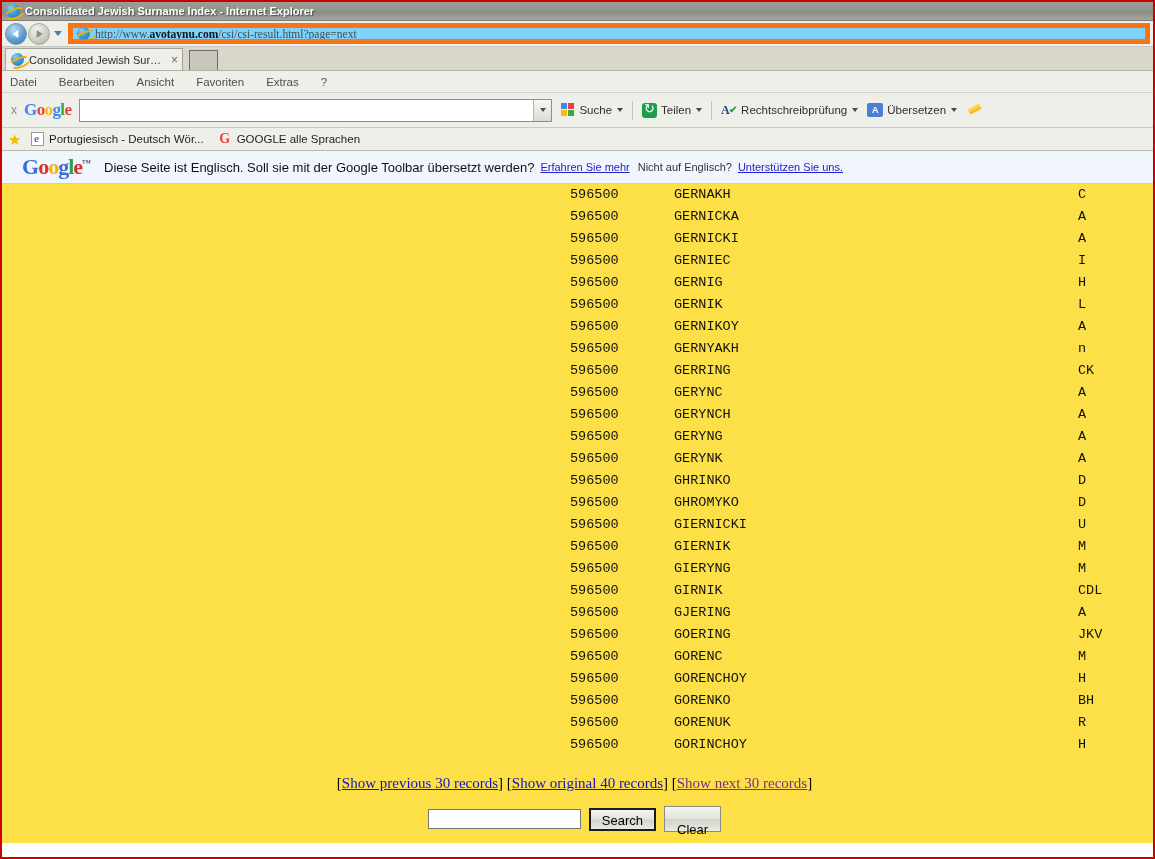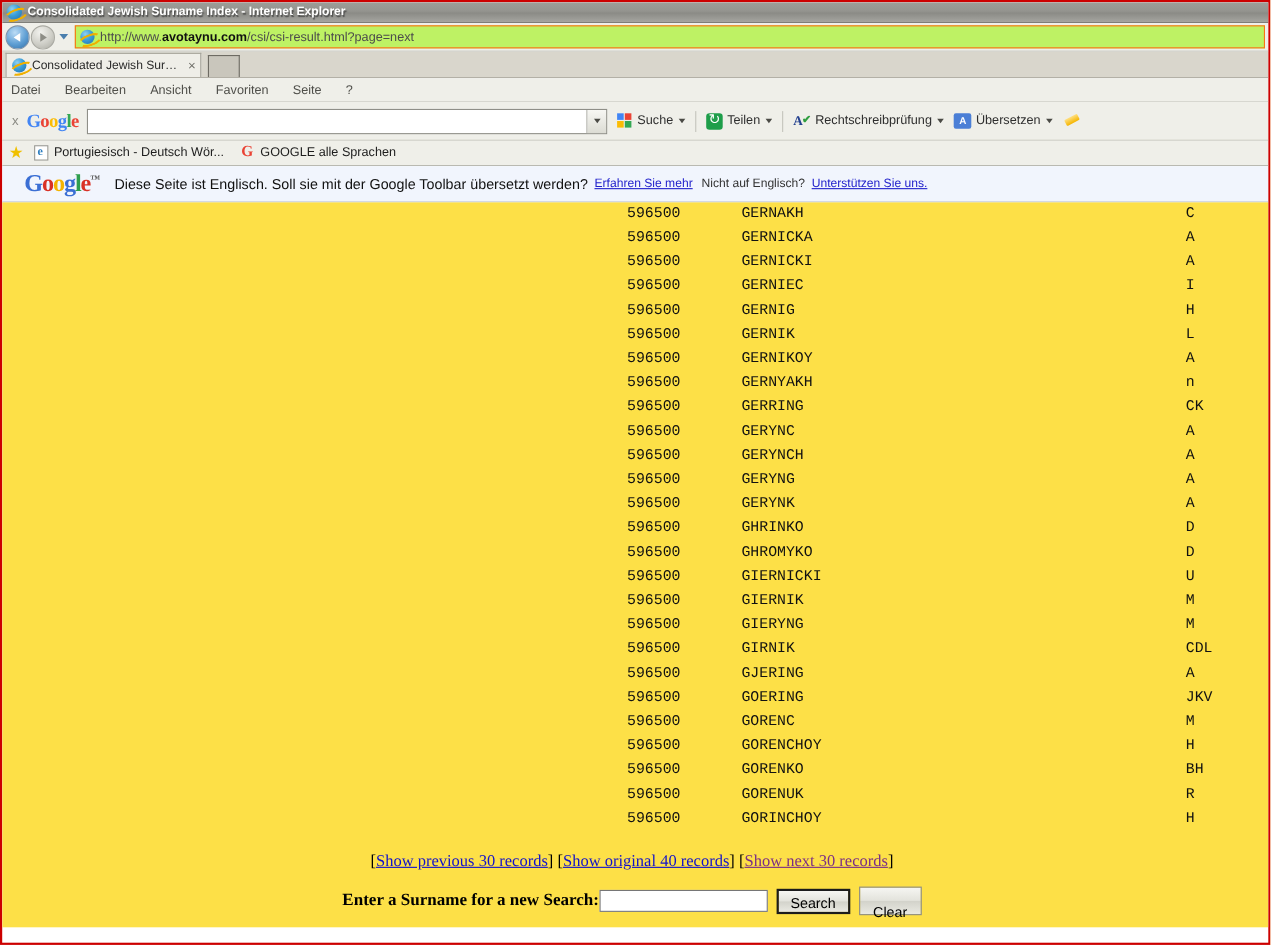--- a/index.html
+++ b/index.html
@@ -69,23 +69,23 @@
   .histdrop {
     width: 14px; height: 22px; flex: 0 0 14px;
     display: flex; align-items: center; justify-content: center;
   }
   .caret-dn {
     width: 0; height: 0; border-left: 4px solid transparent; border-right: 4px solid transparent;
     border-top: 5px solid #4a7fae;
   }
   .caret-dn.gray { border-top-color: #4a4a45; border-left-width:3px;border-right-width:3px;border-top-width:4px; }
   #urlbox {
-    flex: 1 1 auto; height: 21px; background: #bef264;
-    border: 1px solid #f97316; margin-left: 3px;
-    display: flex; align-items: center; padding: 0 4px; overflow: hidden;
+    flex: 1 1 auto; height: 21px; background: #7dd3fc;
+    border: 5px solid #f97316; margin-left: 3px;
+    display: flex; align-items: center; padding: 0 4px; overflow: hidden; font-family: Liberation Serif, serif;
   }
   #urlbox .urltext {
     font-size: 11.5px; color: #4c4c4c; margin-left: 5px; white-space: nowrap;
   }
   #urlbox .urltext b { color: #111111; font-weight: bold; }
 
   
   #tabstrip {
     height: 24px; background: #d9d6cc;
     display: flex; align-items: flex-end; padding-left: 3px;
@@ -301,21 +301,21 @@
       <span class="tabclose">×</span>
     </div>
     <div id="newtab"></div>
   </div>
 
   <div id="menubar">
     <span class="mi">Datei</span>
     <span class="mi">Bearbeiten</span>
     <span class="mi">Ansicht</span>
     <span class="mi">Favoriten</span>
-    <span class="mi">Seite</span>
+    <span class="mi">Extras</span>
     <span class="mi q">?</span>
   </div>
 
   <div id="gtoolbar">
     <span id="gt-x">x</span>
     <span id="glogo"><span class="b">G</span><span class="r">o</span><span class="y">o</span><span class="b">g</span><span class="g">l</span><span class="r">e</span></span>
     <div id="gsearchwrap">
       <input id="gsearchinput" type="text" value="" style="">
       <div id="gsearchdrop">
           <span class="caret-dn gray"></span>
@@ -402,20 +402,19 @@
         <div class="rec-row"><span class="c-id">596500</span><span class="c-name">GORINCHOY</span><span class="c-code">H</span></div>
       </div>
 
     <div id="pager">
       <span class="brk">[</span><a class="lnk-prev" href="#">Show previous 30 records</a><span class="brk">]</span>
       <span class="brk">[</span><a class="lnk-orig" href="#">Show original 40 records</a><span class="brk">]</span>
       <span class="brk">[</span><a class="lnk-next" href="#">Show next 30 records</a><span class="brk">]</span>
     </div>
 
     <div id="searchform">
-      <span id="sf-label">Enter a Surname for a new Search:</span>
       <input id="sf-input" type="text" value="" style="">
       <div class="sf-btn focused">Search</div>
       <div class="sf-btn">Clear</div>
     </div>
   </div>
 
 </div>
 
 </body></html>

